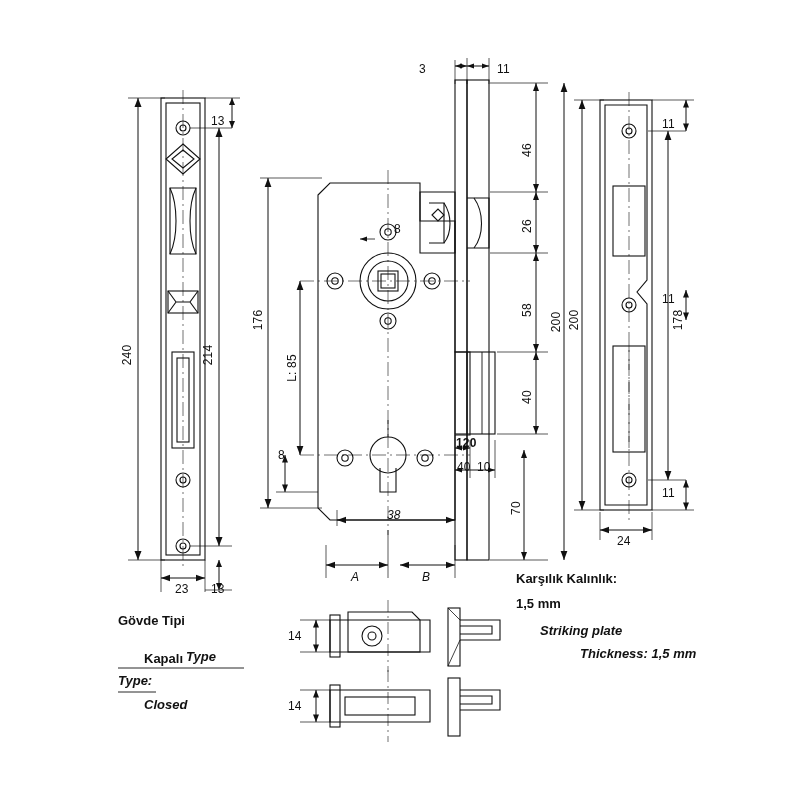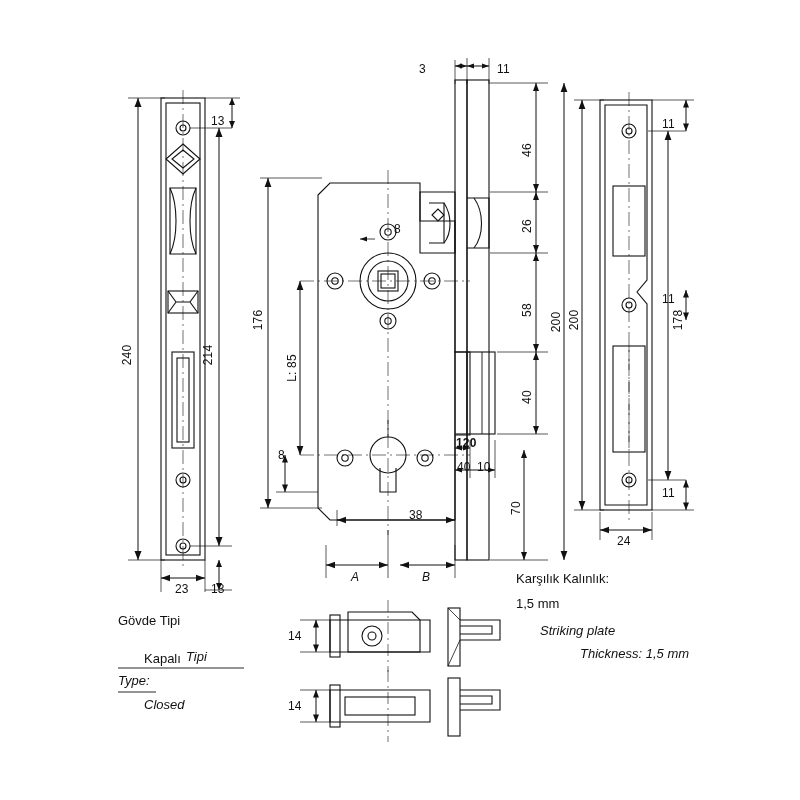--- a/index.html
+++ b/index.html
@@ -1,20 +1,20 @@
 <!DOCTYPE html>
 <html><head>
 <meta charset="utf-8">
 <style>
   html,body{margin:0;padding:0;background:#ffffff;}
   body{width:800px;height:800px;font-family:"Liberation Sans",sans-serif;color:#1a1a1a;position:relative;overflow:hidden;}
   #sheet{position:absolute;left:0;top:0;width:800px;height:800px;}
   .lbl{position:absolute;font-size:12px;color:#111;white-space:nowrap;letter-spacing:.2px;}
   .lbl.v{transform-origin:0 0;}
-  .cap{position:absolute;font-size:13px;color:#111;white-space:nowrap;line-height:17px;}
+  .cap{position:absolute;font-size:13px;color:#111;white-space:nowrap;line-height:17px;font-weight:bold;}
   svg{position:absolute;left:0;top:0;}
 </style>
 </head>
 <body>
 
 <div id="sheet">
 
 <svg width="800" height="800" viewBox="0 0 800 800">
   <g stroke="#111" fill="none" stroke-width="1.1">
 
@@ -268,21 +268,21 @@
 <div class="lbl v" style="left:127px;top:355px;transform:rotate(-90deg) translate(-50%,-50%);">240</div>
 <div class="lbl v" style="left:208px;top:355px;transform:rotate(-90deg) translate(-50%,-50%);">214</div>
 <div class="lbl" style="left:211px;top:114px;">13</div>
 <div class="lbl" style="left:211px;top:582px;">13</div>
 <div class="lbl" style="left:175px;top:582px;">23</div>
 
 <div class="lbl v" style="left:258px;top:320px;transform:rotate(-90deg) translate(-50%,-50%);">176</div>
 <div class="lbl v" style="left:292px;top:368px;transform:rotate(-90deg) translate(-50%,-50%);">L: 85</div>
 <div class="lbl" style="left:278px;top:448px;">8</div>
 <div class="lbl" style="left:394px;top:222px;">8</div>
-<div class="lbl" style="left:409px;top:508px;">38</div>
+<div class="lbl" style="left:387px;top:508px;font-style:italic;">38</div>
 <div class="lbl" style="left:351px;top:570px;font-style:italic;">A</div>
 <div class="lbl" style="left:422px;top:570px;font-style:italic;">B</div>
 <div class="lbl" style="left:419px;top:62px;">3</div>
 <div class="lbl" style="left:497px;top:62px;">11</div>
 
 <div class="lbl v" style="left:527px;top:150px;transform:rotate(-90deg) translate(-50%,-50%);">46</div>
 <div class="lbl v" style="left:527px;top:226px;transform:rotate(-90deg) translate(-50%,-50%);">26</div>
 <div class="lbl v" style="left:527px;top:310px;transform:rotate(-90deg) translate(-50%,-50%);">58</div>
 <div class="lbl v" style="left:527px;top:397px;transform:rotate(-90deg) translate(-50%,-50%);">40</div>
 <div class="lbl v" style="left:516px;top:508px;transform:rotate(-90deg) translate(-50%,-50%);">70</div>
@@ -300,18 +300,18 @@
 
 <div class="lbl" style="left:288px;top:629px;">14</div>
 <div class="lbl" style="left:288px;top:699px;">14</div>
 
 <div class="cap" style="left:516px;top:570px;">Karşılık Kalınlık:</div>
 <div class="cap" style="left:516px;top:595px;">1,5 mm</div>
 <div class="cap" style="left:500px;top:622px;font-style:italic;margin-left:40px;">Striking plate</div>
 <div class="cap" style="left:532px;top:645px;font-style:italic;margin-left:48px;">Thickness: 1,5 mm</div>
 
 <div class="cap" style="left:118px;top:612px;">Gövde Tipi</div>
-<div class="cap" style="left:186px;top:648px;font-style:italic;">Tipi</div>
+<div class="cap" style="left:186px;top:648px;font-style:italic;">Type</div>
 <div class="cap" style="left:118px;top:672px;font-style:italic;">Type:</div>
 <div class="cap" style="left:144px;top:650px;">Kapalı</div>
 <div class="cap" style="left:144px;top:696px;font-style:italic;">Closed</div>
 
 </div>
 
 </body></html>

